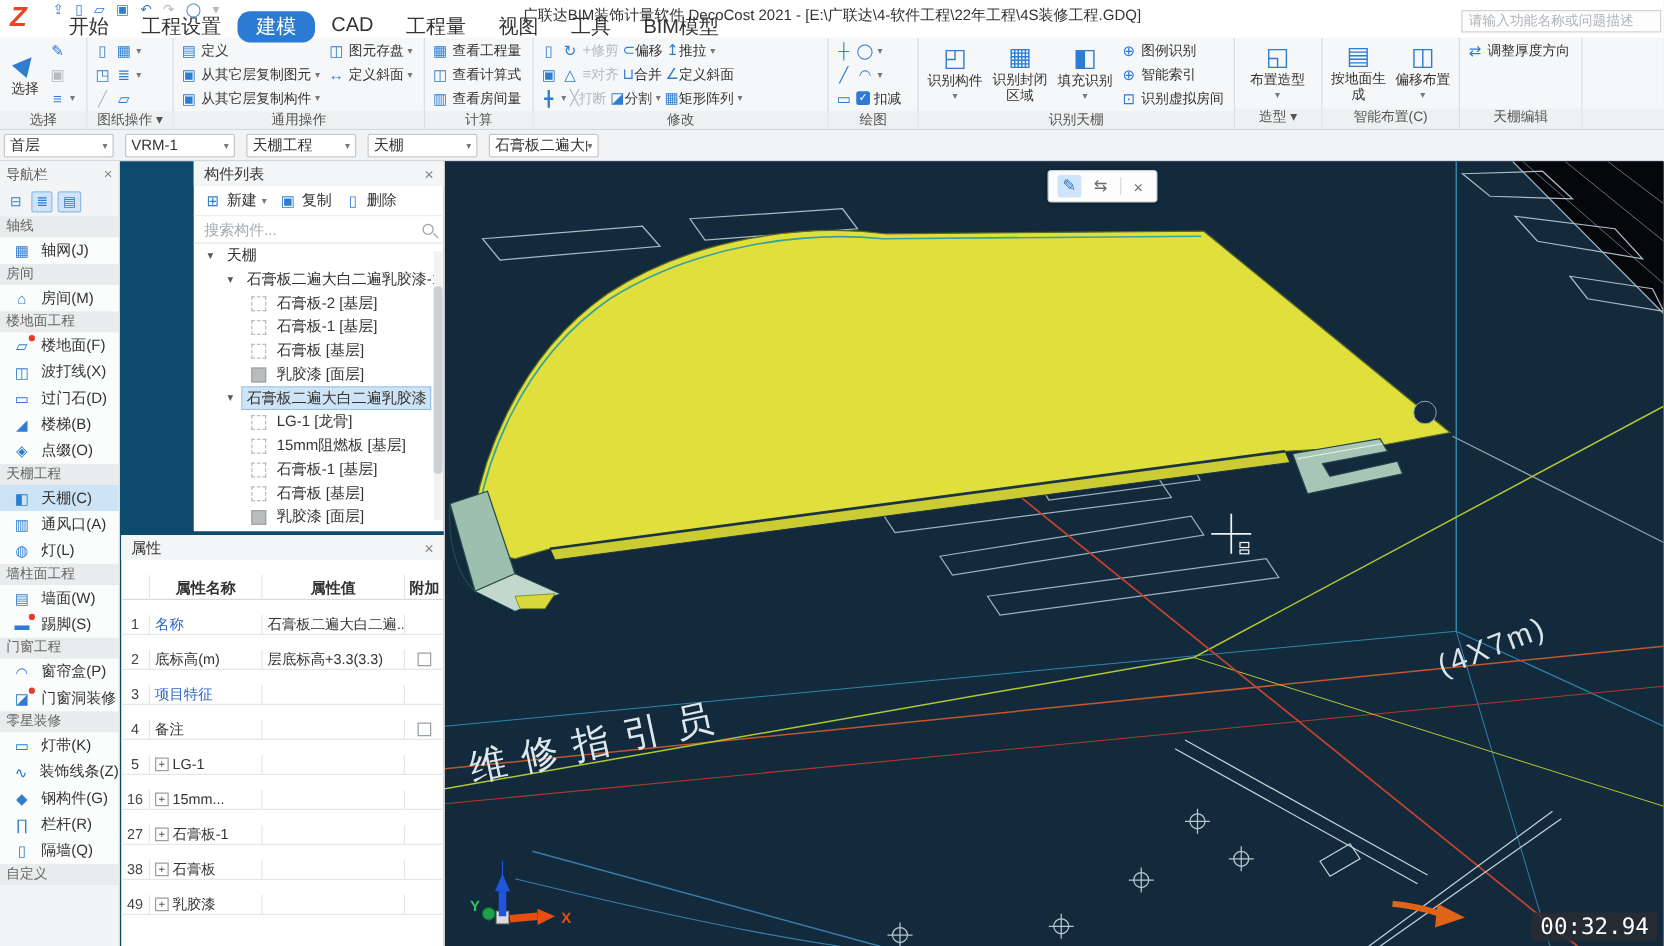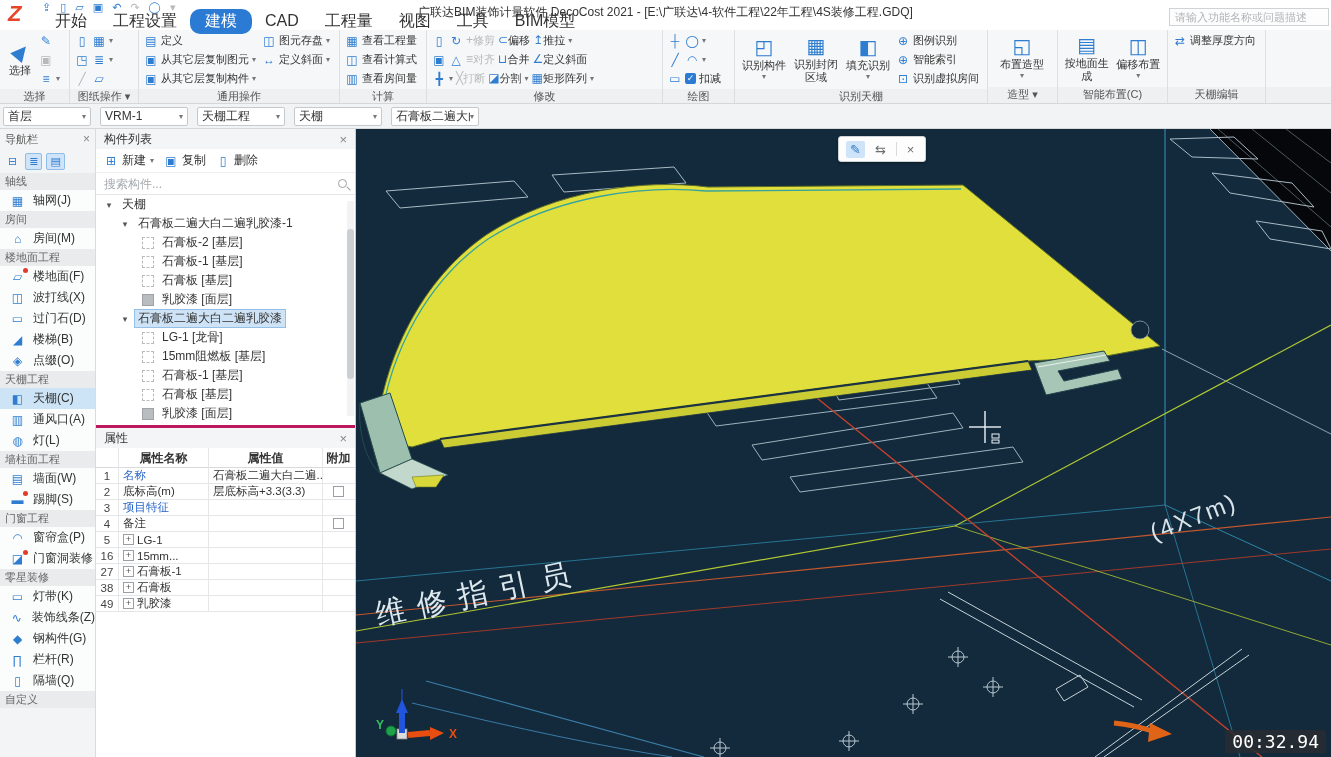--- a/index.html
+++ b/index.html
@@ -52,21 +52,21 @@
   .ntool { font-size:11px; color:#2e7dd1; padding:1px 3px; border:1px solid transparent; }
   .ntool.on { background:#cfe4f8; border-color:#8fbde8; border-radius:2px; }
   .nav-group-header { height:17px; line-height:17px; background:#e9ebec; color:#666; font-size:11px; padding-left:5px; }
   .nav-item { height:21px; display:flex; align-items:center; background:#fbfcfc; font-size:12px; color:#333; padding-left:10px; gap:8px; position:relative; cursor:default; }
   .nav-item.selected { background:#cde4f7; }
   .nav-icon { position:relative; width:15px; color:#2e7dd1; font-size:12px; text-align:center; }
   .nav-dot { position:absolute; right:-3px; top:-2px; width:5px; height:5px; border-radius:50%; background:#e23c2c; }
   .nav-label { white-space:nowrap; }
 
   
-  .panels { width:260px; display:flex; flex-direction:column; border-right:1px solid #c9cbcd; background:#be185d; }
+  .panels { width:260px; display:flex; flex-direction:column; border-right:1px solid #c9cbcd; background:#0c4a6e;align-items:flex-end; }
   .panel { background:#fff; display:flex; flex-direction:column; }
   .panel-head { height:20px; display:flex; align-items:center; font-size:12px; color:#333; padding:0 8px; background:#f4f5f6; flex:none; }
   .panel-head .x { margin-left:auto; color:#888; font-size:13px; }
   .cl-tools { height:24px; display:flex; align-items:center; gap:10px; padding:0 8px; font-size:12px; color:#333; flex:none; border-bottom:1px solid #eceeef; }
   .cl-tools .b { display:flex; align-items:center; gap:4px; }
   .cl-search { height:22px; display:flex; align-items:center; padding:0 8px; border-bottom:1px solid #e4e6e8; flex:none; }
   .cl-search input { flex:1; border:none; outline:none; font-size:12px; color:#444; }
   .cl-search input::placeholder { color:#a7abaf; }
   .mag { width:9px; height:9px; border:1.4px solid #9aa0a5; border-radius:50%; position:relative; flex:none; }
   .mag:after { content:""; position:absolute; width:5px; height:1.4px; background:#9aa0a5; transform:rotate(45deg); left:7px; top:8px; }
@@ -76,21 +76,21 @@
   .swatch { width:12px; height:12px; flex:none; }
   .swatch.dashed { border:1px dashed #b8bcbe; background:#fff; }
   .swatch.gray { background:#b9bdc0; border:1px solid #9fa3a7; }
   .tlabel { white-space:nowrap; padding:0 3px; }
   .trow.selected .tlabel { background:#cfe3f6; outline:1px solid #94c0e8; }
   .scrollbar { position:absolute; right:1px; top:6px; width:7px; height:215px; background:#f2f3f4; }
   .scrollbar .thumb { position:absolute; left:0; width:7px; background:#ccd0d2; border-radius:3px; }
 
   
   .props { flex:1; }
-  .prow { display:grid; grid-template-columns:22px 90px 114px 32px; height:16px; border-bottom:1px solid #e4e6e8; font-size:11.5px; align-items:center; }
+  .prow { display:grid; grid-template-columns:22px 90px 114px 32px; height:16px; border-bottom:1px solid #e4e6e8; font-size:11.5px; align-items:center;margin-top:12px; }
   .prow.head { height:20px; font-weight:bold; font-size:12px; color:#333; border-bottom:1px solid #d8dadc; }
   .pnum { text-align:center; color:#444; }
   .pname { padding-left:4px; color:#333; display:flex; align-items:center; gap:3px; white-space:nowrap; overflow:hidden; border-left:1px solid #e4e6e8; height:100%; }
   .pname.link { color:#2a66c8; }
   .pval { padding-left:4px; color:#333; white-space:nowrap; overflow:hidden; border-left:1px solid #e4e6e8; height:100%; display:flex; align-items:center; }
   .pchk { border-left:1px solid #e4e6e8; height:100%; display:flex; align-items:center; justify-content:center; }
   .cbox { width:11px; height:11px; border:1px solid #9aa0a5; background:#fff; }
   .expbox { width:11px; height:11px; border:1px solid #9aa0a5; font-size:9px; line-height:9px; text-align:center; color:#555; flex:none; }
   .phead-center { text-align:center; border-left:1px solid #e4e6e8; height:100%; line-height:20px; }
 

